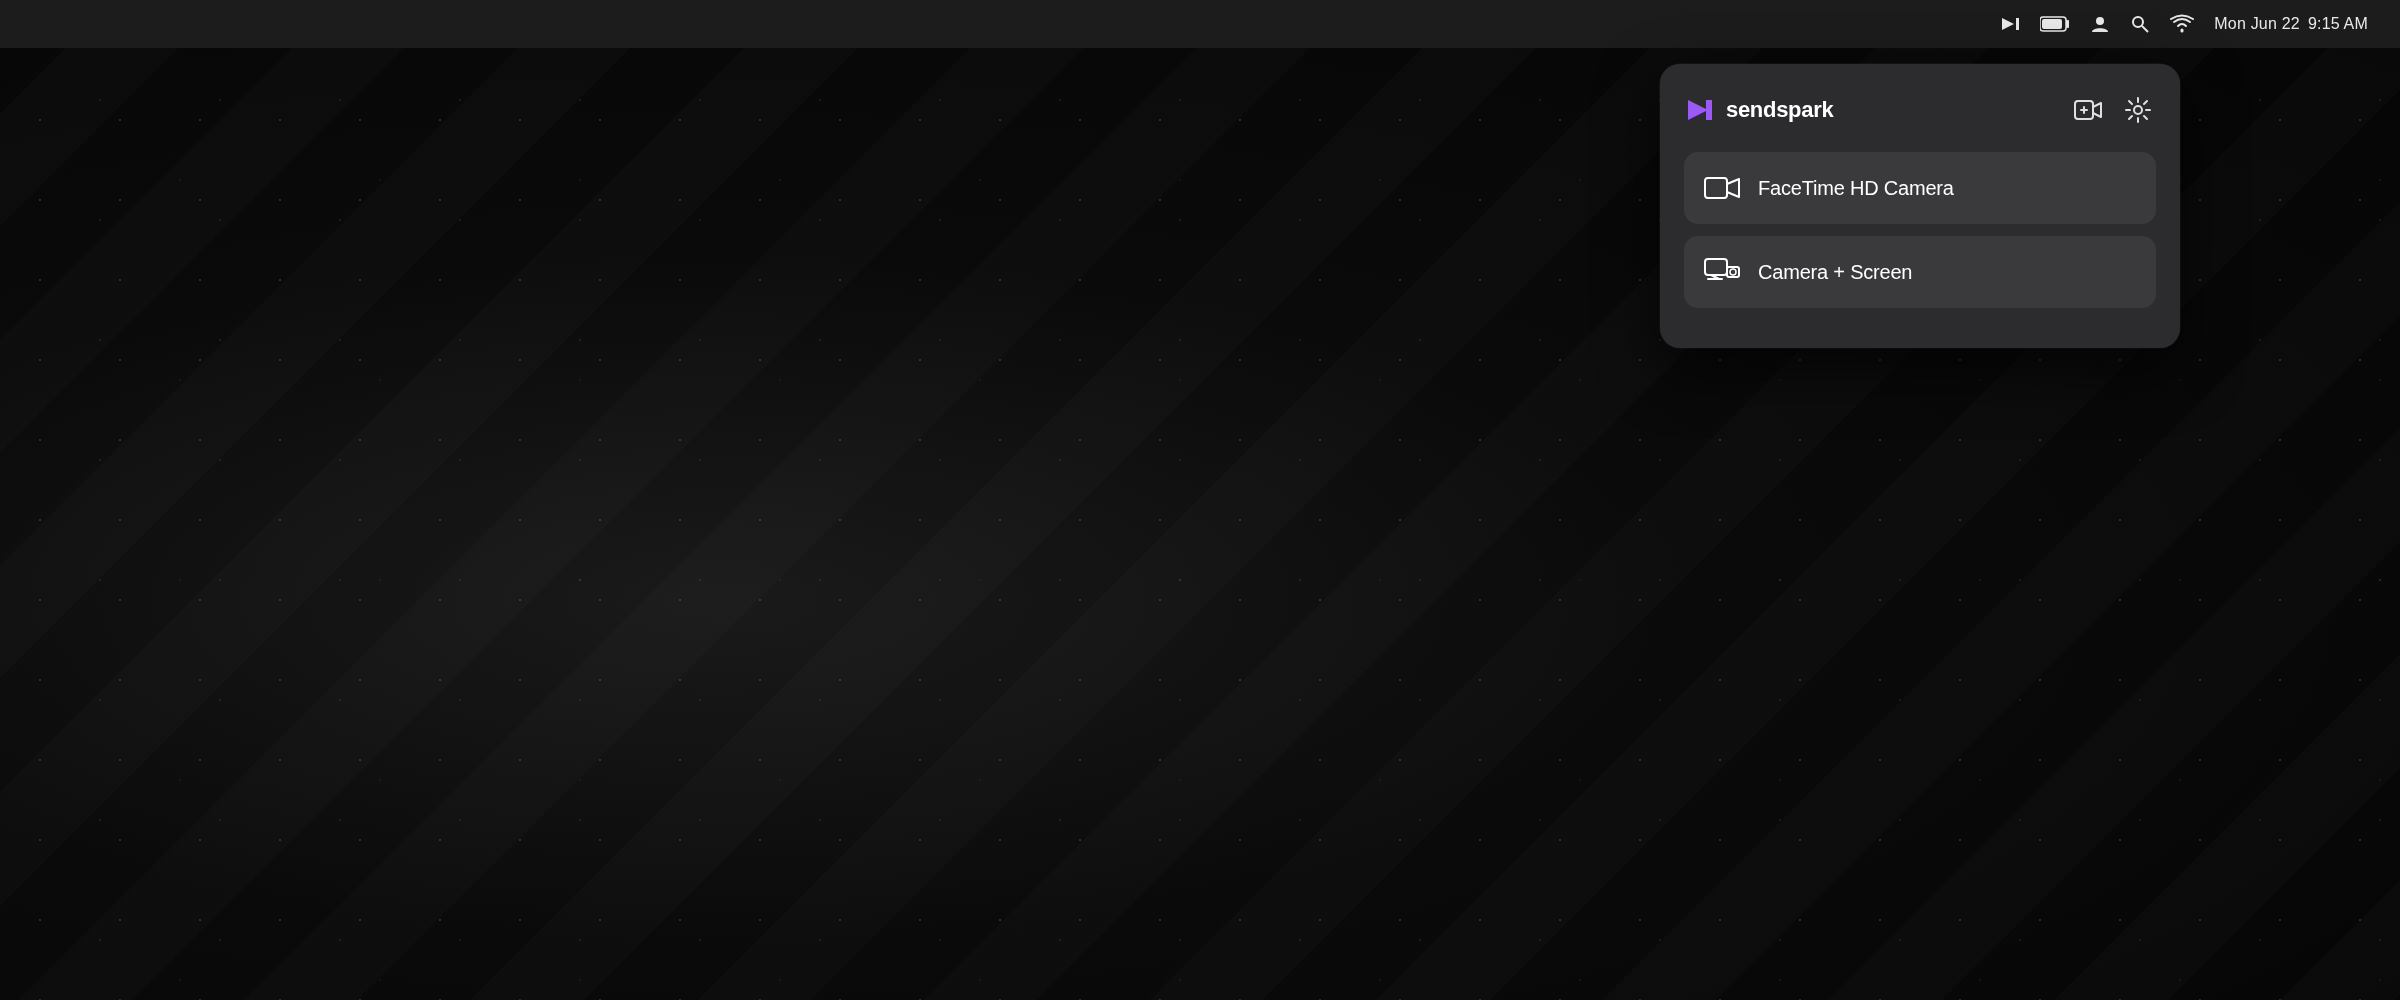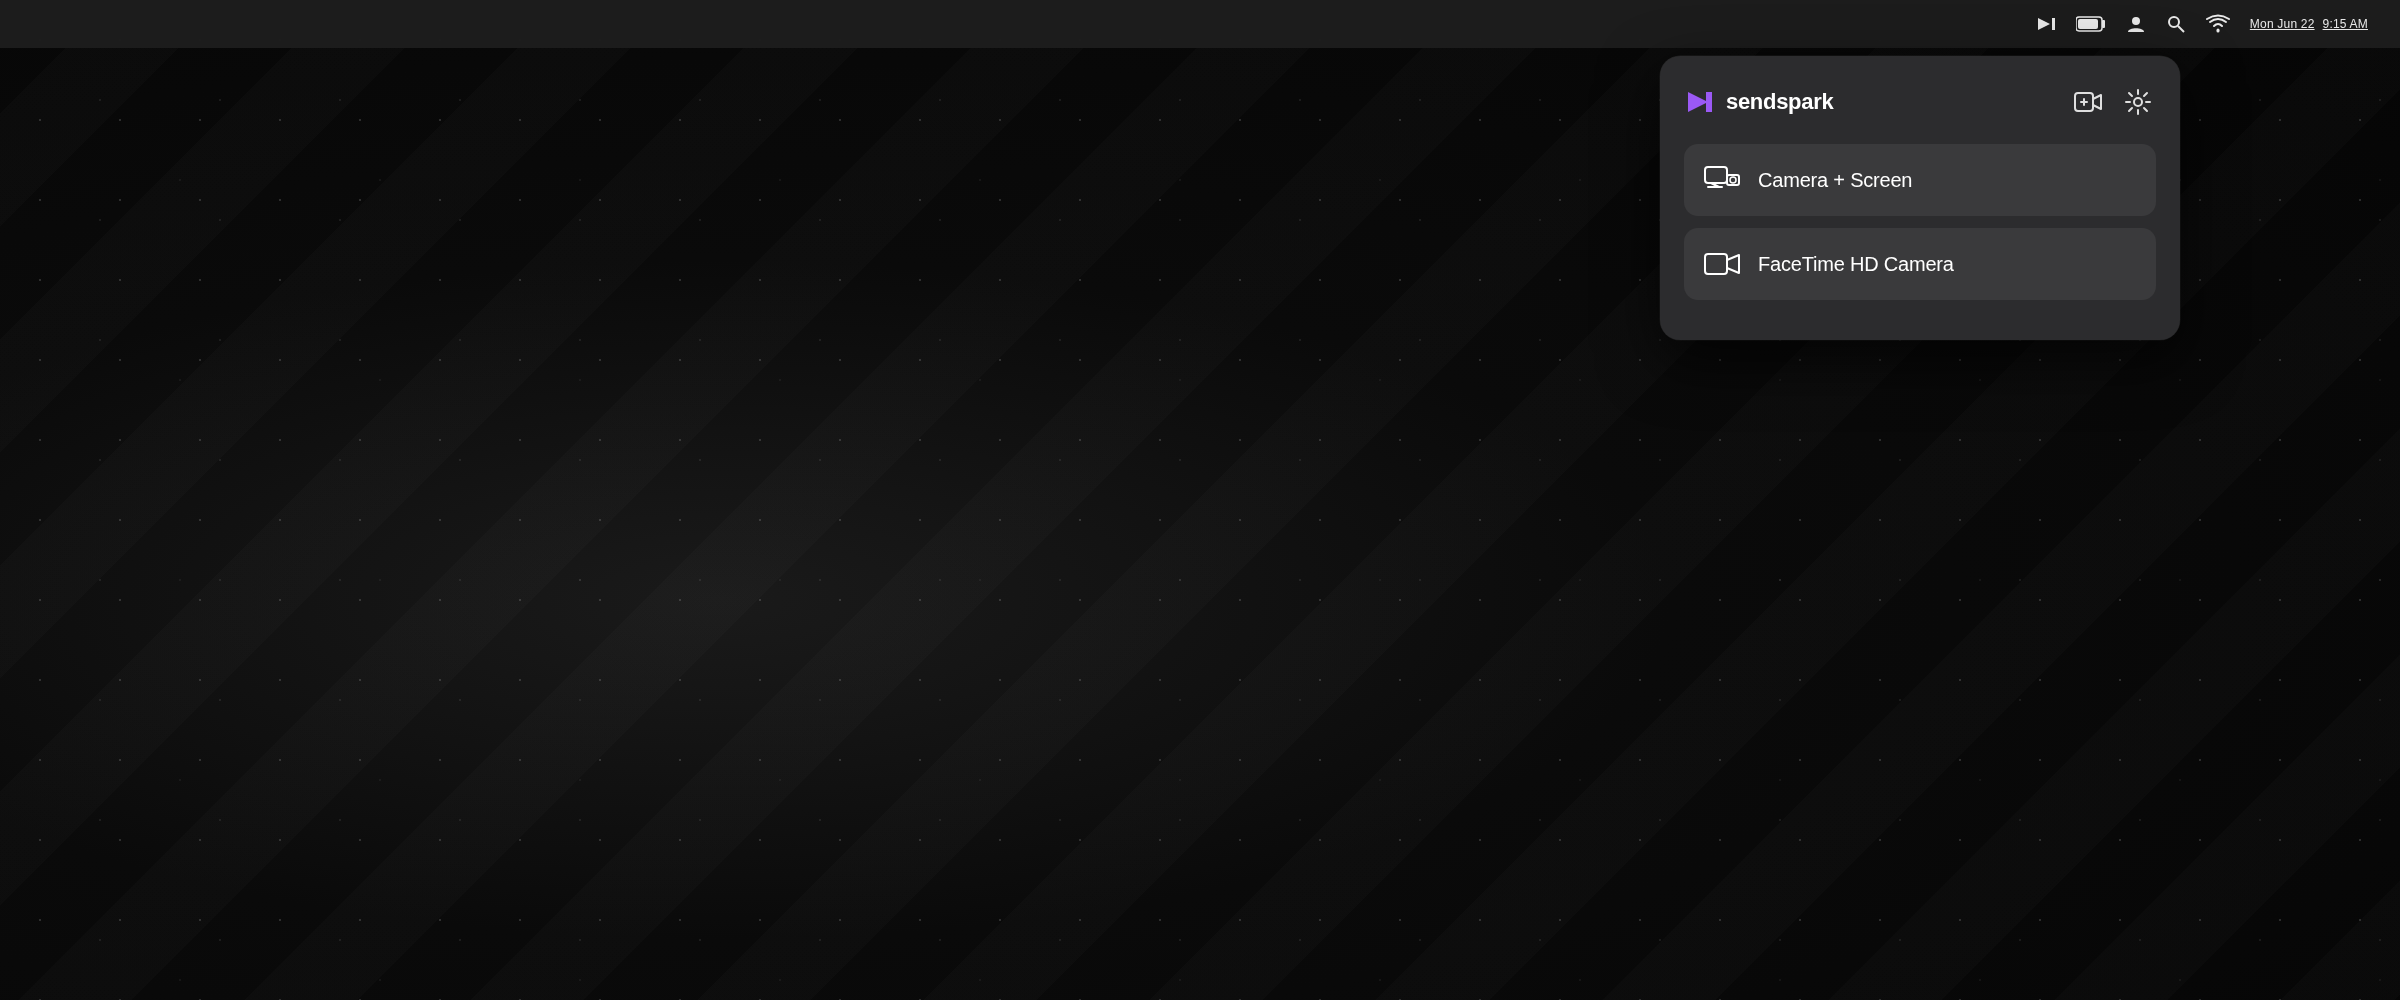--- a/index.html
+++ b/index.html
@@ -73,30 +73,29 @@
       color: white;
       font-size: 18px;
       display: flex;
       align-items: center;
       gap: 8px;
       opacity: 0.9;
     }
 
     .menubar-time {
       color: white;
-      font-size: 12px;
+      font-size: 16px;
       font-weight: 500;
       letter-spacing: 0.2px;
-      text-decoration: underline;
     }
 
     
     .popup {
       position: absolute;
-      top: 56px;
+      top: 64px;
       right: 220px;
       width: 520px;
       background: #2c2c2e;
       border-radius: 20px;
       padding: 28px 24px 28px 24px;
       box-shadow: 0 20px 60px rgba(0,0,0,0.7), 0 0 0 0.5px rgba(255,255,255,0.1);
       z-index: 200;
     }
 
     
@@ -302,41 +301,41 @@
           <circle cx="13" cy="13" r="4" stroke="white" stroke-width="2"></circle>
           <path d="M13 1 L13 5 M13 21 L13 25 M1 13 L5 13 M21 13 L25 13 M4 4 L7 7 M19 19 L22 22 M22 4 L19 7 M7 19 L4 22" stroke="white" stroke-width="2" stroke-linecap="round"></path>
         </svg>
       </div>
     </div>
   </div>
 
   
   <div class="option-item">
     <div class="option-icon">
+      <svg width="36" height="28" viewBox="0 0 36 28" fill="none">
+        <rect x="1" y="4" width="22" height="20" rx="3" stroke="white" stroke-width="2"></rect>
+        <path d="M23 10 L35 5 L35 23 L23 18" stroke="white" stroke-width="2" stroke-linejoin="round"></path>
+      </svg>
+    </div>
+    <span class="option-label">FaceTime HD Camera</span>
+  </div>
+
+  
+  <div class="option-item">
+    <div class="option-icon">
       <svg width="36" height="30" viewBox="0 0 36 30" fill="none">
 
         <rect x="1" y="2" width="22" height="16" rx="3" stroke="white" stroke-width="2"></rect>
         <line x1="7" y1="18" x2="15" y2="22" stroke="white" stroke-width="2" stroke-linecap="round"></line>
         <line x1="4" y1="22" x2="18" y2="22" stroke="white" stroke-width="2" stroke-linecap="round"></line>
 
         <rect x="23" y="10" width="12" height="10" rx="2" stroke="white" stroke-width="2"></rect>
         <circle cx="29" cy="15" r="3" stroke="white" stroke-width="1.5"></circle>
       </svg>
     </div>
     <span class="option-label">Camera + Screen</span>
   </div>
 
   
-  <div class="option-item">
-    <div class="option-icon">
-      <svg width="36" height="28" viewBox="0 0 36 28" fill="none">
-        <rect x="1" y="4" width="22" height="20" rx="3" stroke="white" stroke-width="2"></rect>
-        <path d="M23 10 L35 5 L35 23 L23 18" stroke="white" stroke-width="2" stroke-linejoin="round"></path>
-      </svg>
-    </div>
-    <span class="option-label">FaceTime HD Camera</span>
-  </div>
-
-  
 
   
 
 </div>
 
 </body></html>

